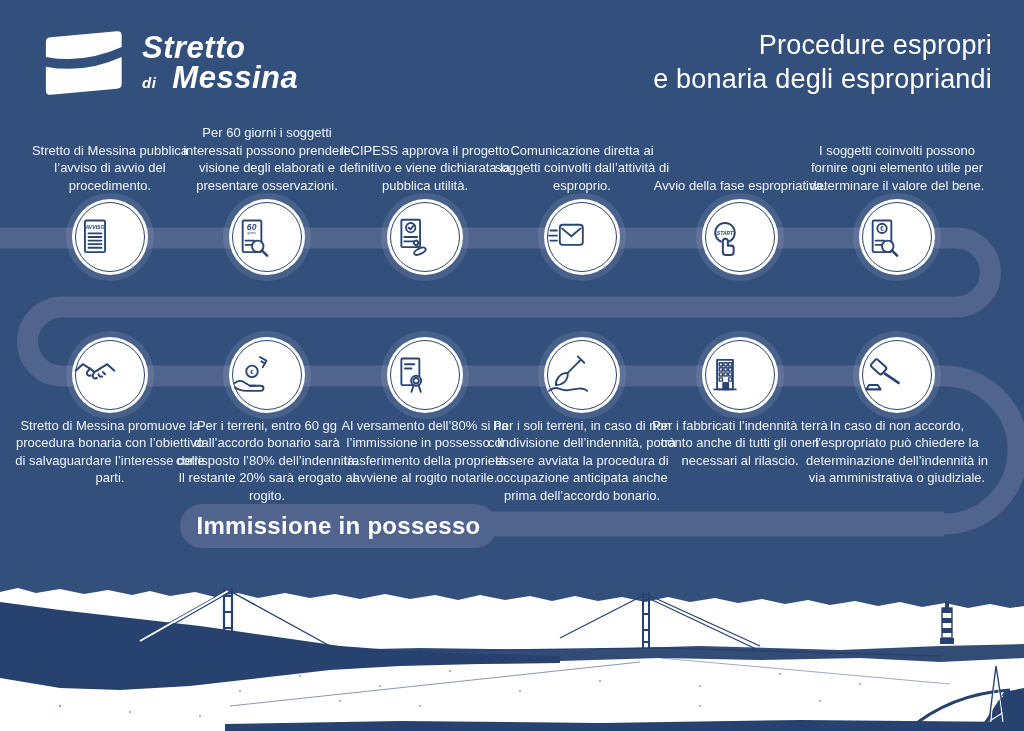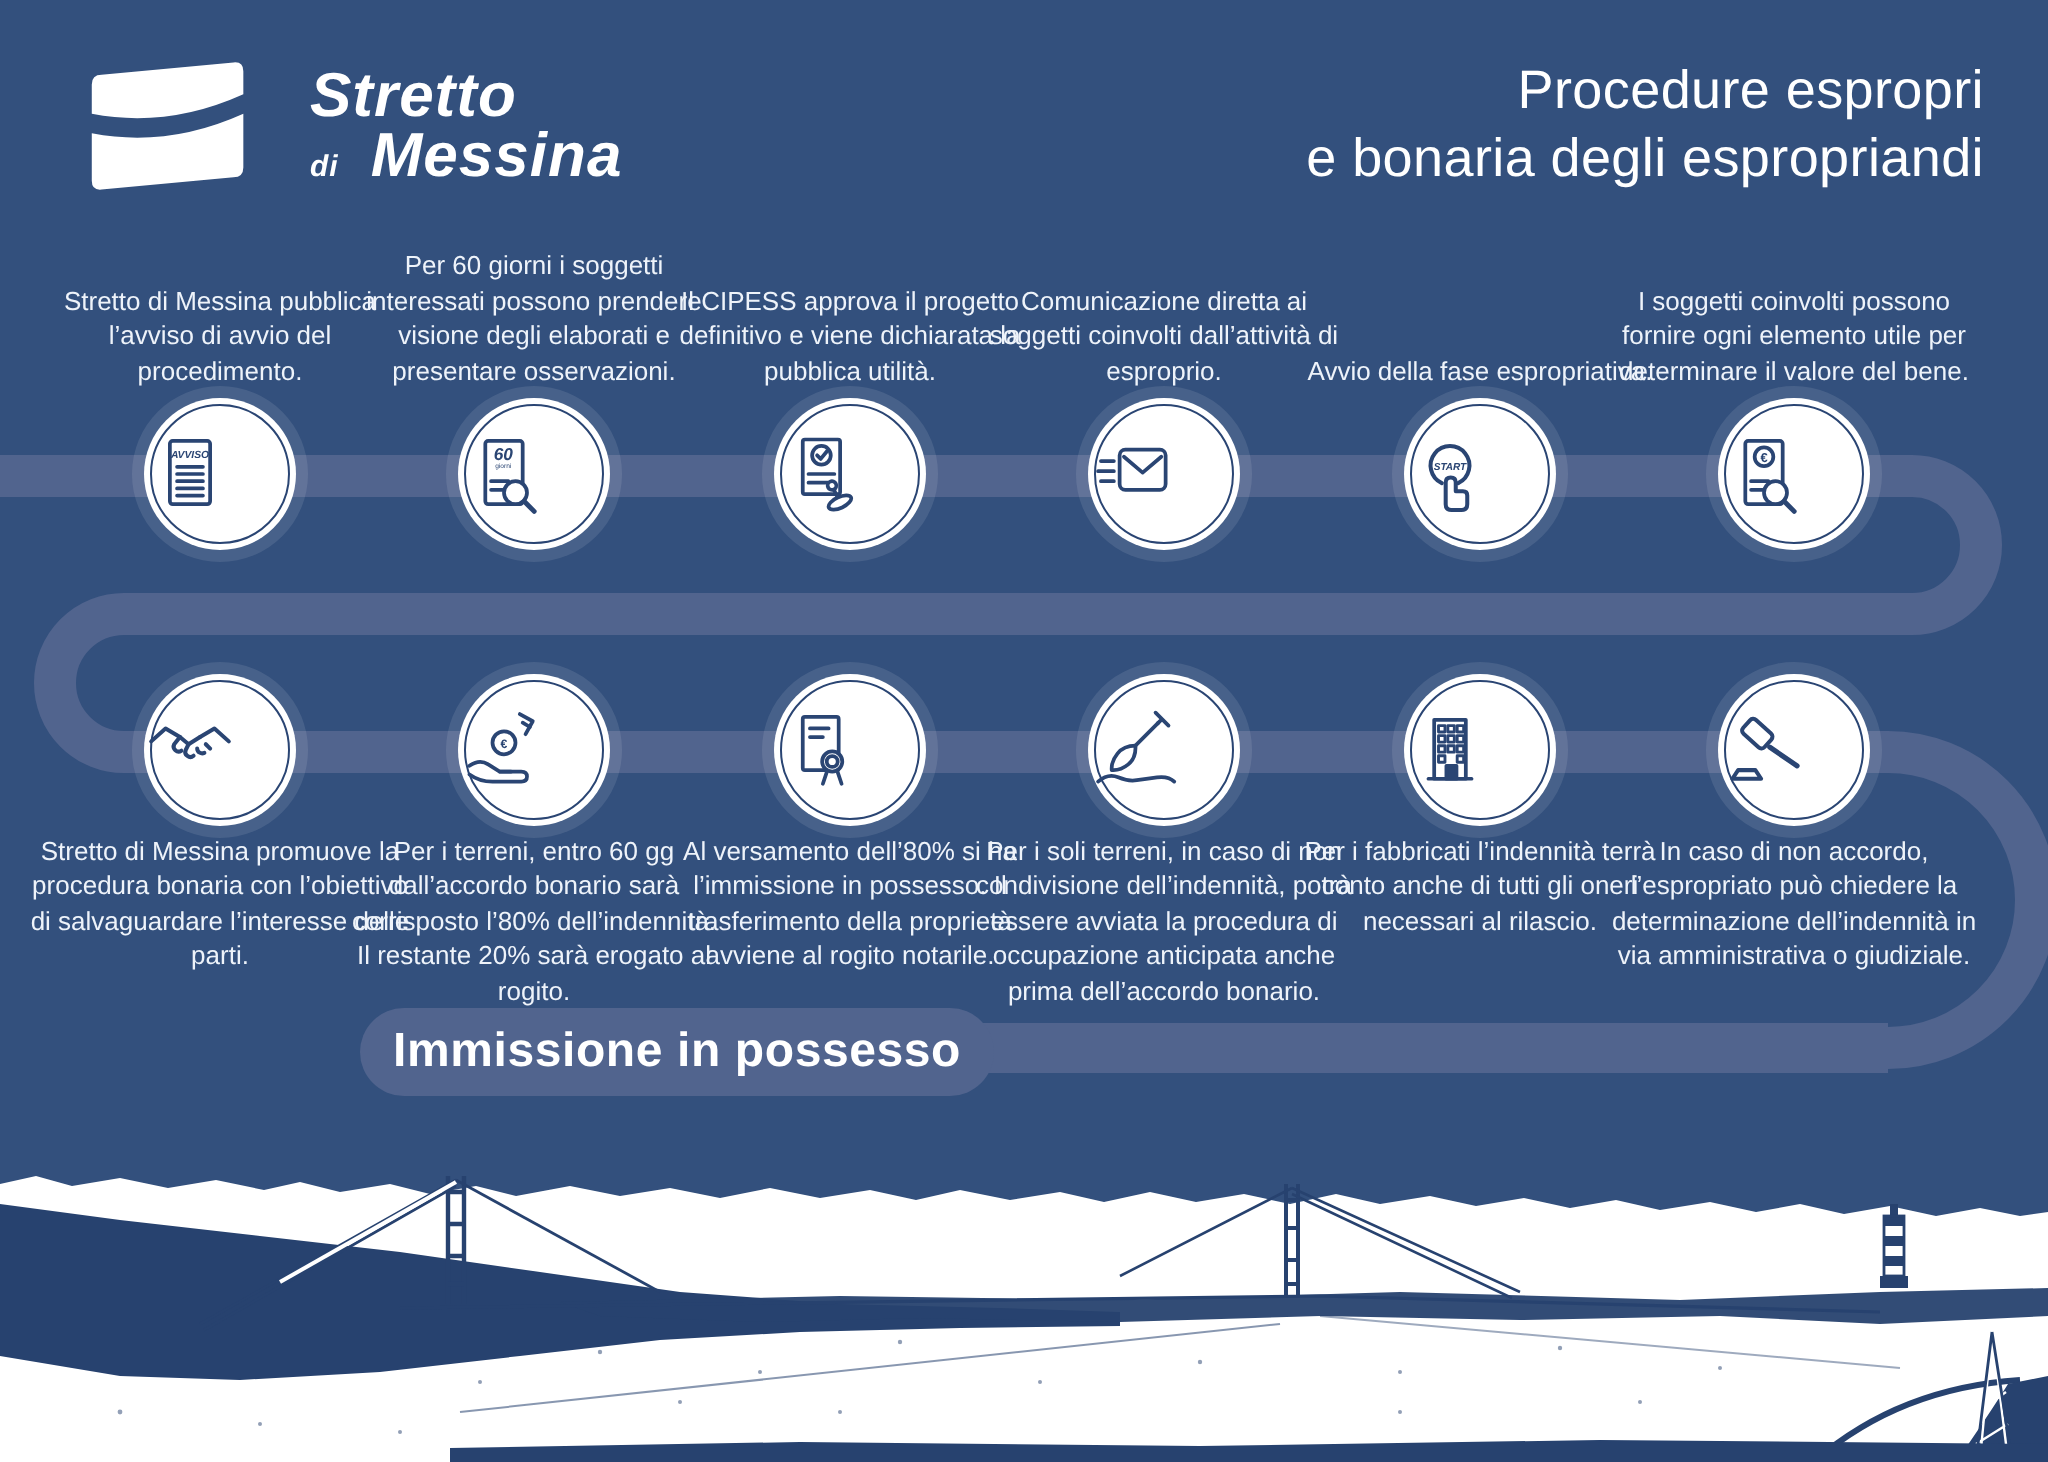--- a/index.html
+++ b/index.html
@@ -3,21 +3,21 @@
 <meta charset="utf-8">
 <style>
   :root{
     --bg:#33507d; --band:#51648e; --navy:#2a4573; --white:#ffffff; --cap:#eef3fa;
   }
   html,body{margin:0;padding:0;}
   body{font-family:"Liberation Sans",sans-serif;background:#1f3050;}
   .stage{position:relative;width:1024px;height:731px;background:var(--bg);overflow:hidden;}
 
   
-  .logo{position:absolute;left:42px;top:30px;display:flex;align-items:center;gap:27px;}
+  .logo{position:absolute;left:42px;top:30px;display:flex;align-items:center;gap:14px;}
   .logo-mark{width:86px;height:66px;flex:0 0 auto;}
   .logo-text{color:#fff;font-style:italic;font-weight:bold;line-height:0.98;letter-spacing:0.5px;}
   .logo-line1{font-size:31px;}
   .logo-line2{font-size:31px;}
   .logo-line2 .di{font-size:15px;margin-right:16px;}
   .title{position:absolute;right:32px;top:28px;text-align:right;color:#fff;font-weight:normal;
          font-size:27px;line-height:1.26;letter-spacing:0.2px;}
 
   
   .path-svg{position:absolute;left:0;top:0;}

